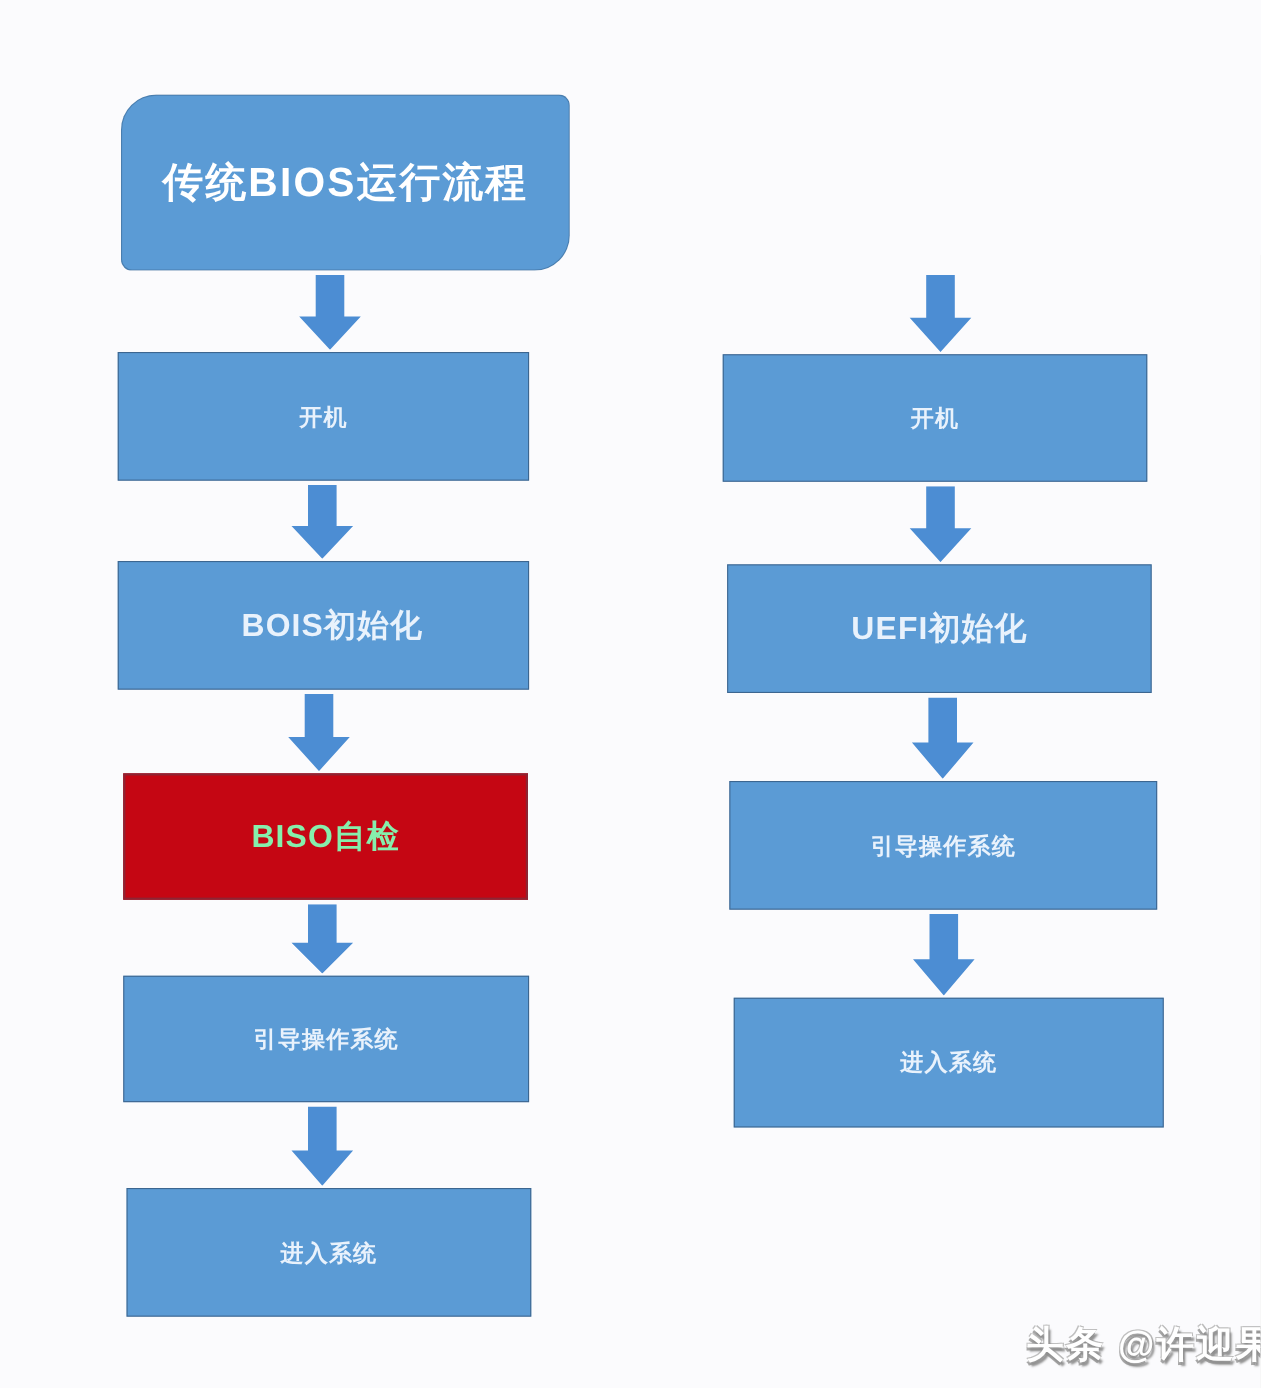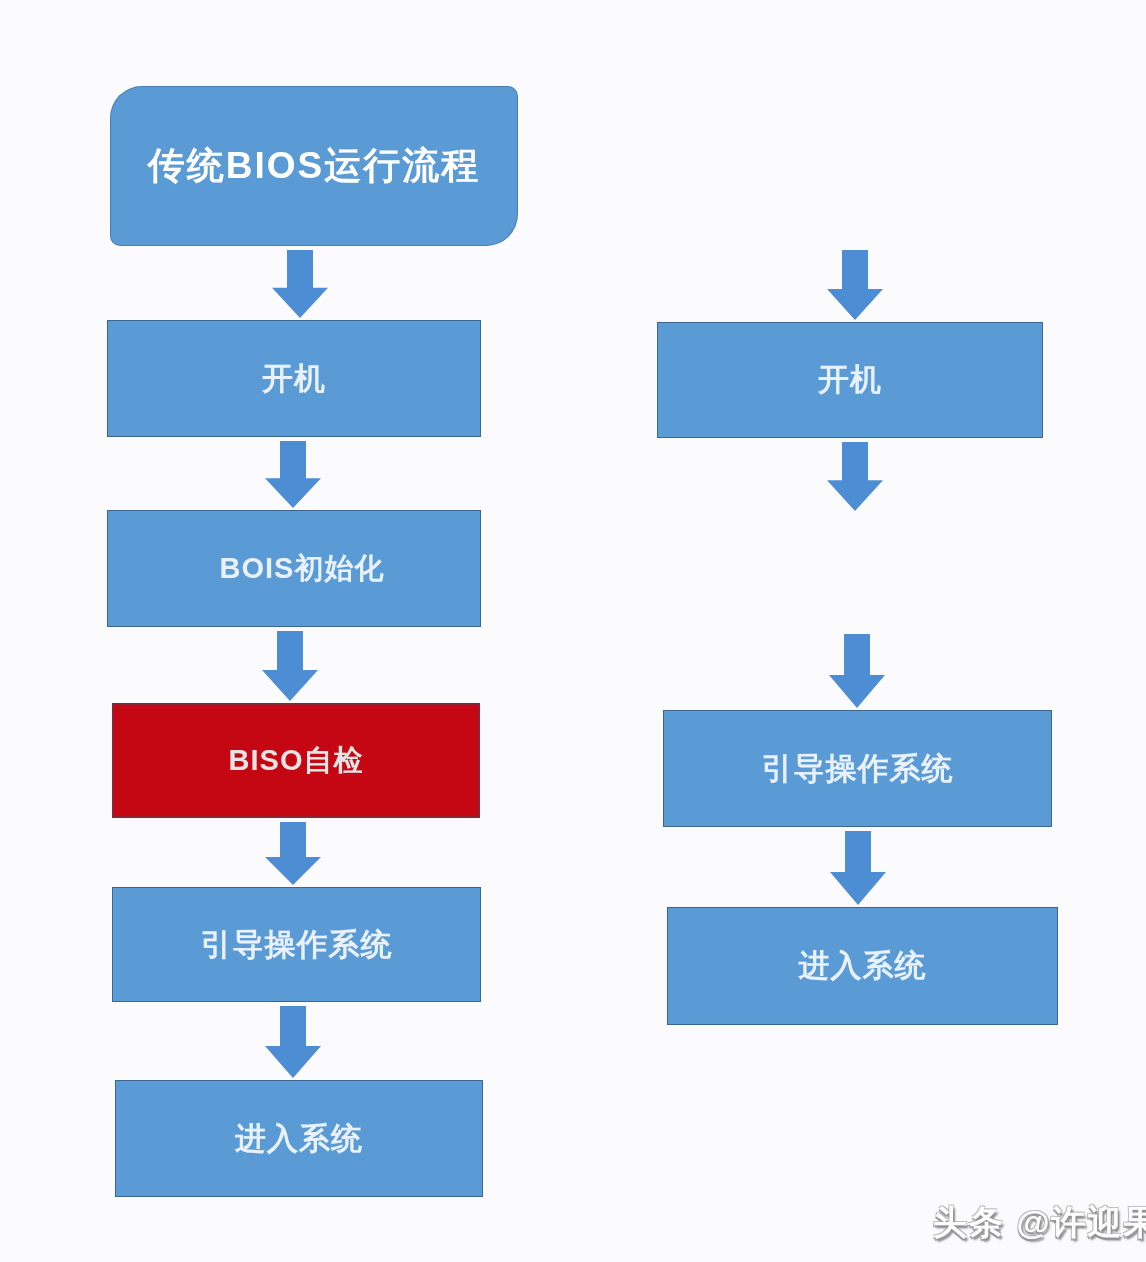--- a/index.html
+++ b/index.html
@@ -18,21 +18,21 @@
   }
   
   .node {
     position: absolute;
     display: flex;
     align-items: center;
     justify-content: center;
     background: #5b9bd5;
     color: #e9f2fc;
     font-weight: bold;
-    font-size: 31px;
+    font-size: 21px;
     letter-spacing: 1px;
     border: 1px solid rgba(34, 58, 88, 0.55);
     box-sizing: border-box;
     text-align: center;
   }
   .hdr {
     font-size: 37px;
     color: #ffffff;
     border: 1px solid rgba(34, 58, 88, 0.30);
     letter-spacing: 2px;
@@ -46,21 +46,21 @@
   .box-l4 { left:112px; top:887px;  width:369px; height:115px; }
   .box-l5 { left:115px; top:1080px; width:368px; height:117px; }
 
   .box-r1 { left:657px; top:322px;  width:386px; height:116px; }
   .box-r2 { left:661px; top:513px;  width:386px; height:117px; font-size:29px; }
   .box-r3 { left:663px; top:710px;  width:389px; height:117px; }
   .box-r4 { left:667px; top:907px;  width:391px; height:118px; }
 
   .red {
     background: #c50613;
-    color: #e5e5e5;
+    color: #86efac;
     border: 2px solid #8e2433;
   }
 
   
   .arrow { position: absolute; width: 60px; }
   .arrow svg { display: block; width: 100%; height: 100%; }
   .a-l1 { left:270px; top:250px;  height:68px; }
   .a-l2 { left:263px; top:441px;  height:67px; }
   .a-l3 { left:260px; top:631px;  height:70px; }
   .a-l4 { left:263px; top:822px;  height:63px; }
@@ -135,20 +135,21 @@
         <path d="M17 0 H43 V40 H58 L30 72 L2 40 H17 Z" fill="#4c8dd3"></path>
       </svg>
   </div>
   <div class="node box-r1">开机</div>
 
   <div class="arrow a-r2">
     <svg viewBox="0 0 60 72" preserveAspectRatio="none">
         <path d="M17 0 H43 V40 H58 L30 72 L2 40 H17 Z" fill="#4c8dd3"></path>
       </svg>
   </div>
+  <div class="node box-r2">UEFI初始化</div>
 
   <div class="arrow a-r3">
     <svg viewBox="0 0 60 72" preserveAspectRatio="none">
         <path d="M17 0 H43 V40 H58 L30 72 L2 40 H17 Z" fill="#4c8dd3"></path>
       </svg>
   </div>
   <div class="node box-r3">引导操作系统</div>
 
   <div class="arrow a-r4">
     <svg viewBox="0 0 60 72" preserveAspectRatio="none">

